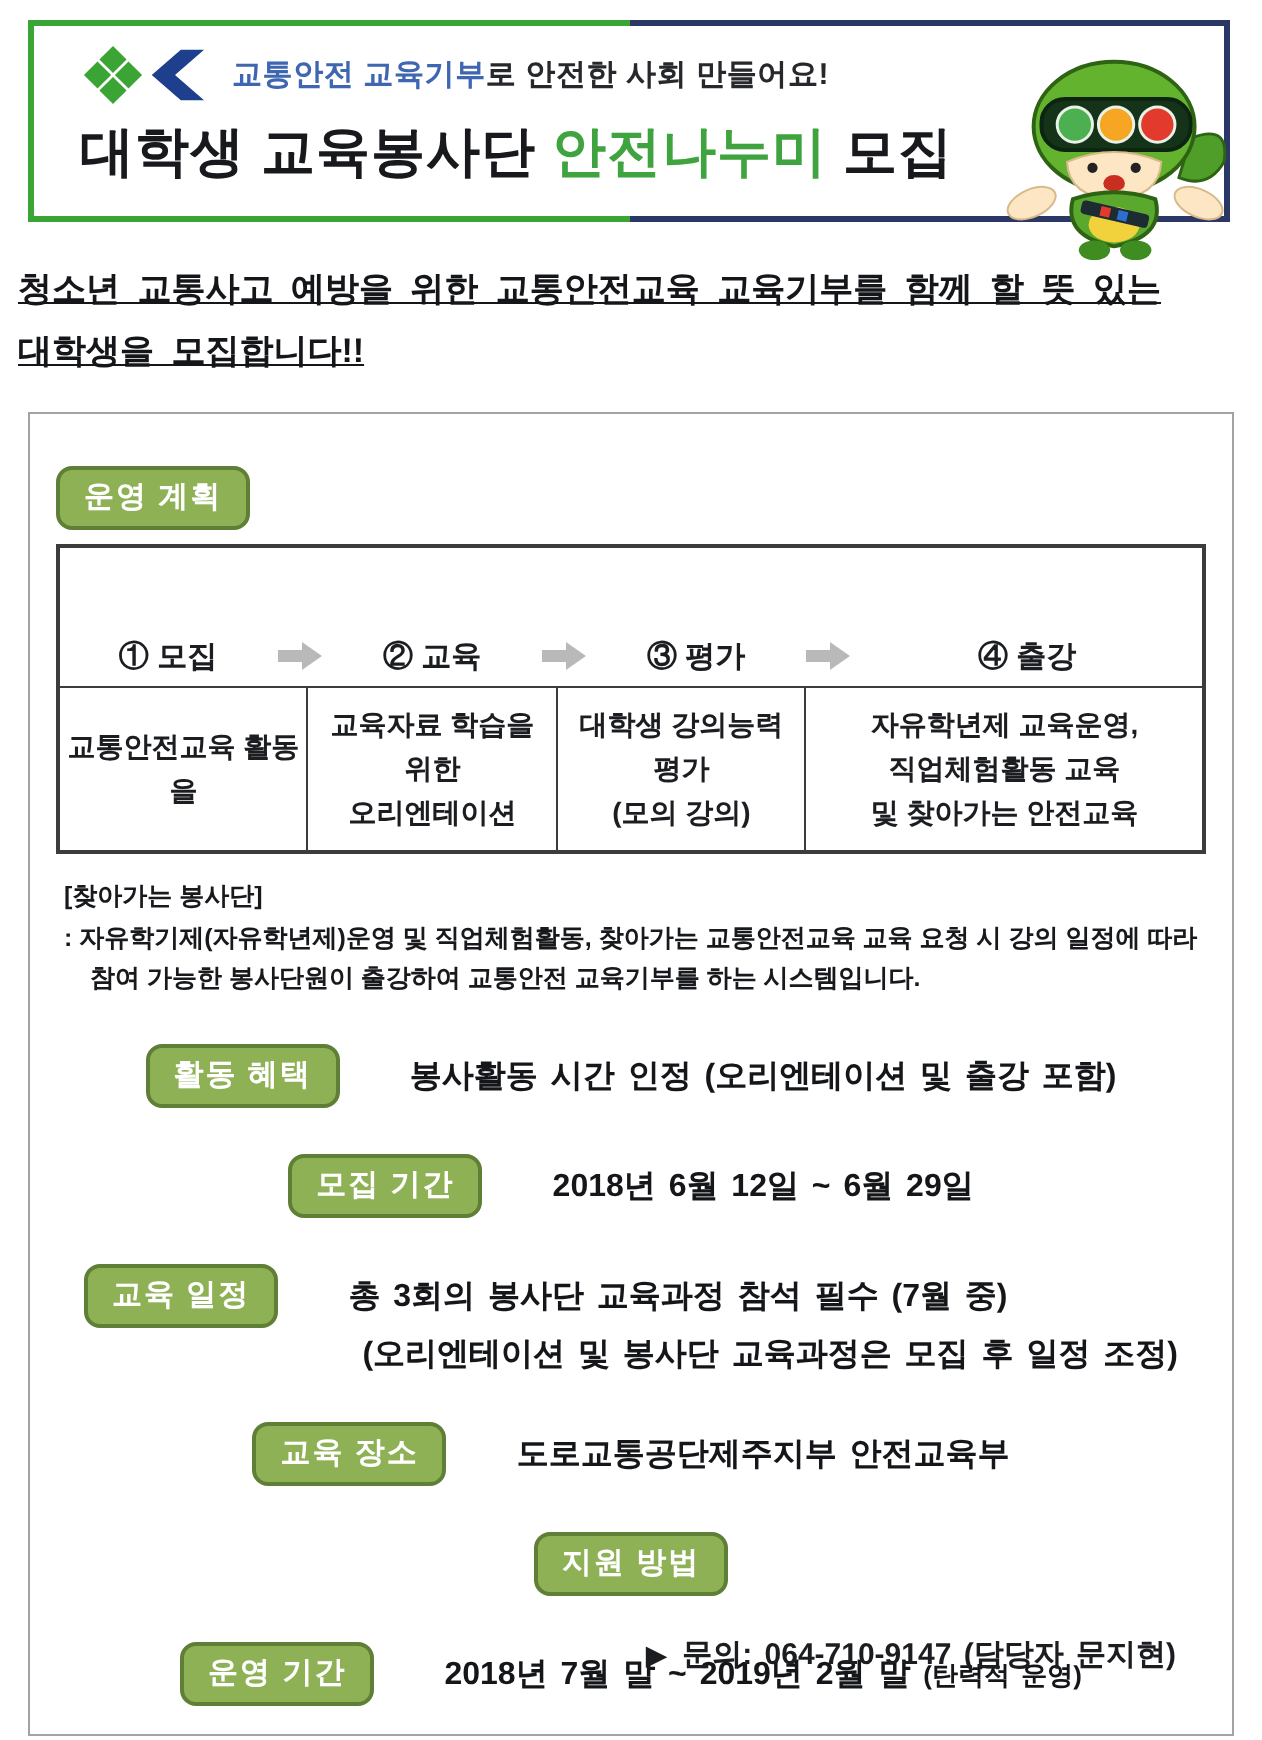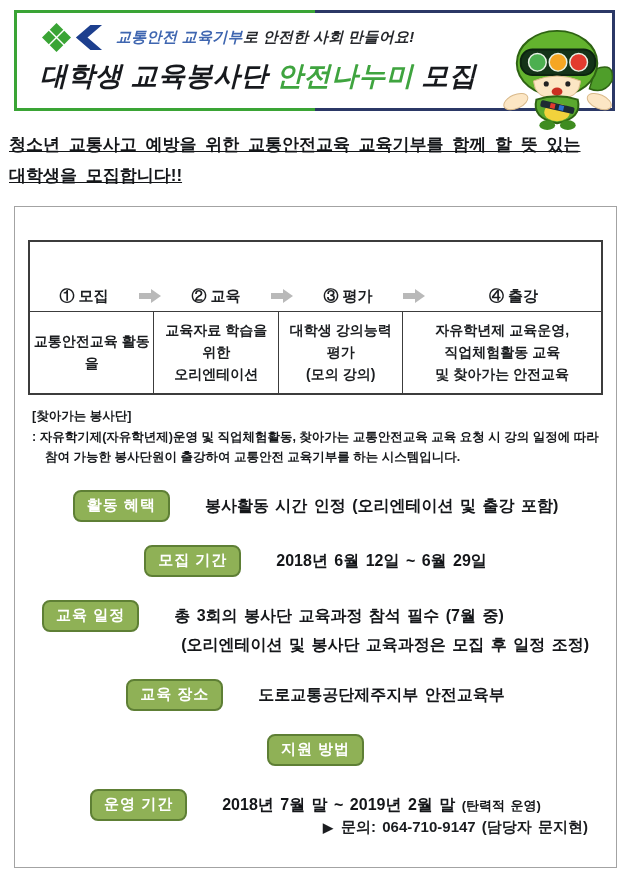--- a/index.html
+++ b/index.html
@@ -2,21 +2,21 @@
 <html><head>
 <meta charset="utf-8">
 <style>
   * { margin:0; padding:0; box-sizing:border-box; }
   body { background:#fff; }
   .page {
     width:631px; height:870px; background:#ffffff; overflow:hidden;
     font-family:"Liberation Sans", sans-serif; color:#1b1d20; position:relative;
   }
   
-  .header-box { position:relative; margin:10px 0 0 14px; width:601px; height:101px;font-style:italic; }
+  .header-box { position:relative; margin:10px 0 0 14px; width:601px; height:101px; }
   .hb-left  { position:absolute; top:0; bottom:0; left:0; width:50%; border:3px solid #3aa435; border-right:none; }
   .hb-right { position:absolute; top:0; bottom:0; right:0; width:50%; border:3px solid #2b3866; border-left:none; }
   .header-content { position:relative; z-index:1; padding:12px 0 0 26px; }
   .tagline-row { display:flex; align-items:center; gap:12px; }
   .logo svg { width:64px; height:31px; display:block; }
   .tagline { font-size:15px; font-weight:bold; letter-spacing:0.3px; }
   .tag-blue { color:#3f66b0; }
   .tag-dark { color:#26282c; }
   .title-row { margin-top:5px; font-size:27px; font-weight:bold; letter-spacing:0.5px; color:#17191d; white-space:pre; }
   .title-green { color:#3fa43f;text-align:right; }
@@ -111,20 +111,21 @@
     </span>
   </div>
 
   <div class="intro">
     <div>청소년 교통사고 예방을 위한 교통안전교육 교육기부를 함께 할 뜻 있는</div>
     <div>대학생을 모집합니다!!</div>
   </div>
 
   <div class="main-box">
 
+    <div class="badge">운영 계획</div>
 
     <div class="flow-table">
       <div class="flow-header">
         <span class="fh-cell">① 모집</span>
         <span class="flow-arrow"></span>
         <span class="fh-cell">② 교육</span>
         <span class="flow-arrow"></span>
         <span class="fh-cell">③ 평가</span>
         <span class="flow-arrow"></span>
         <span class="fh-cell wide">④ 출강</span>

